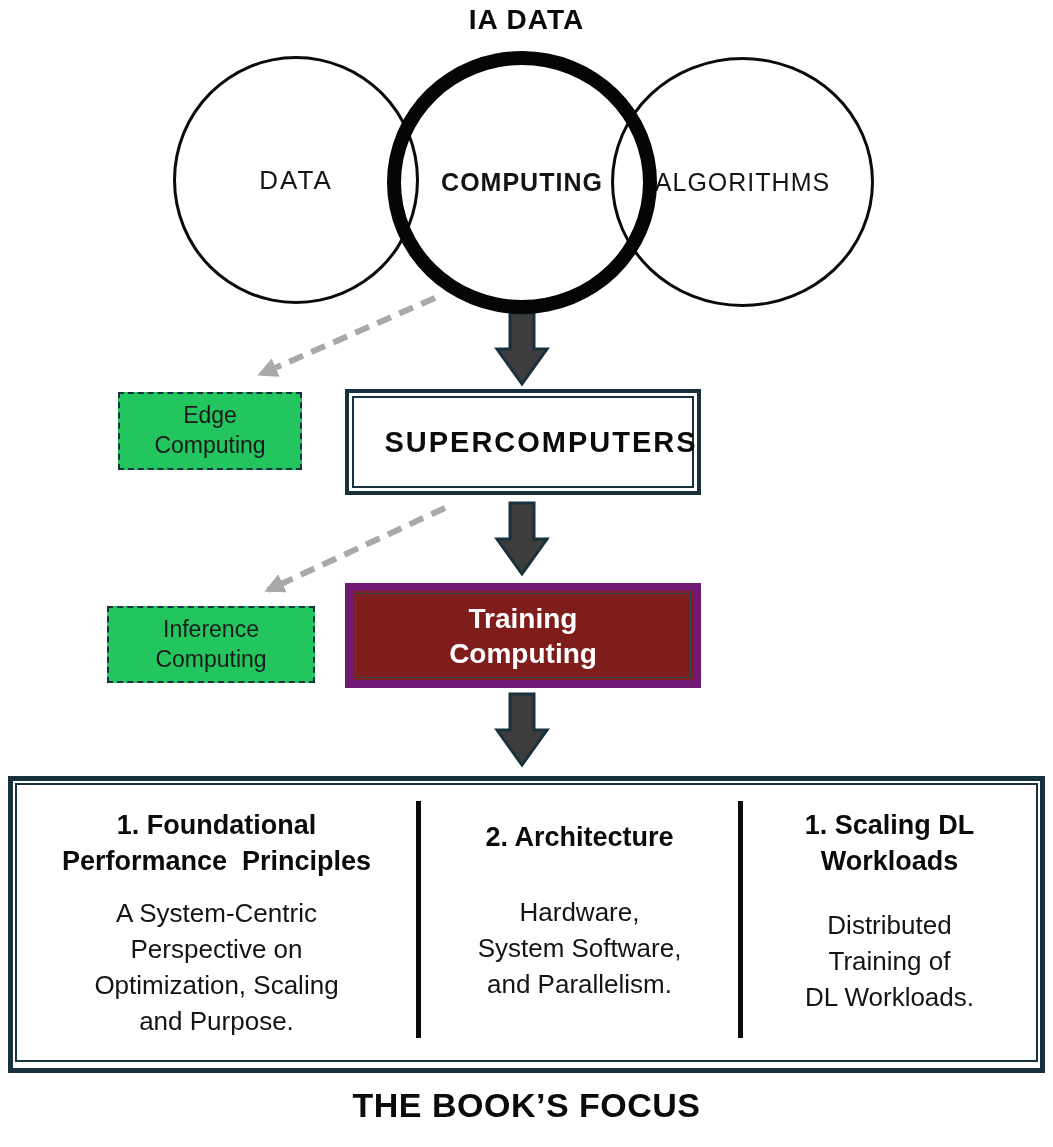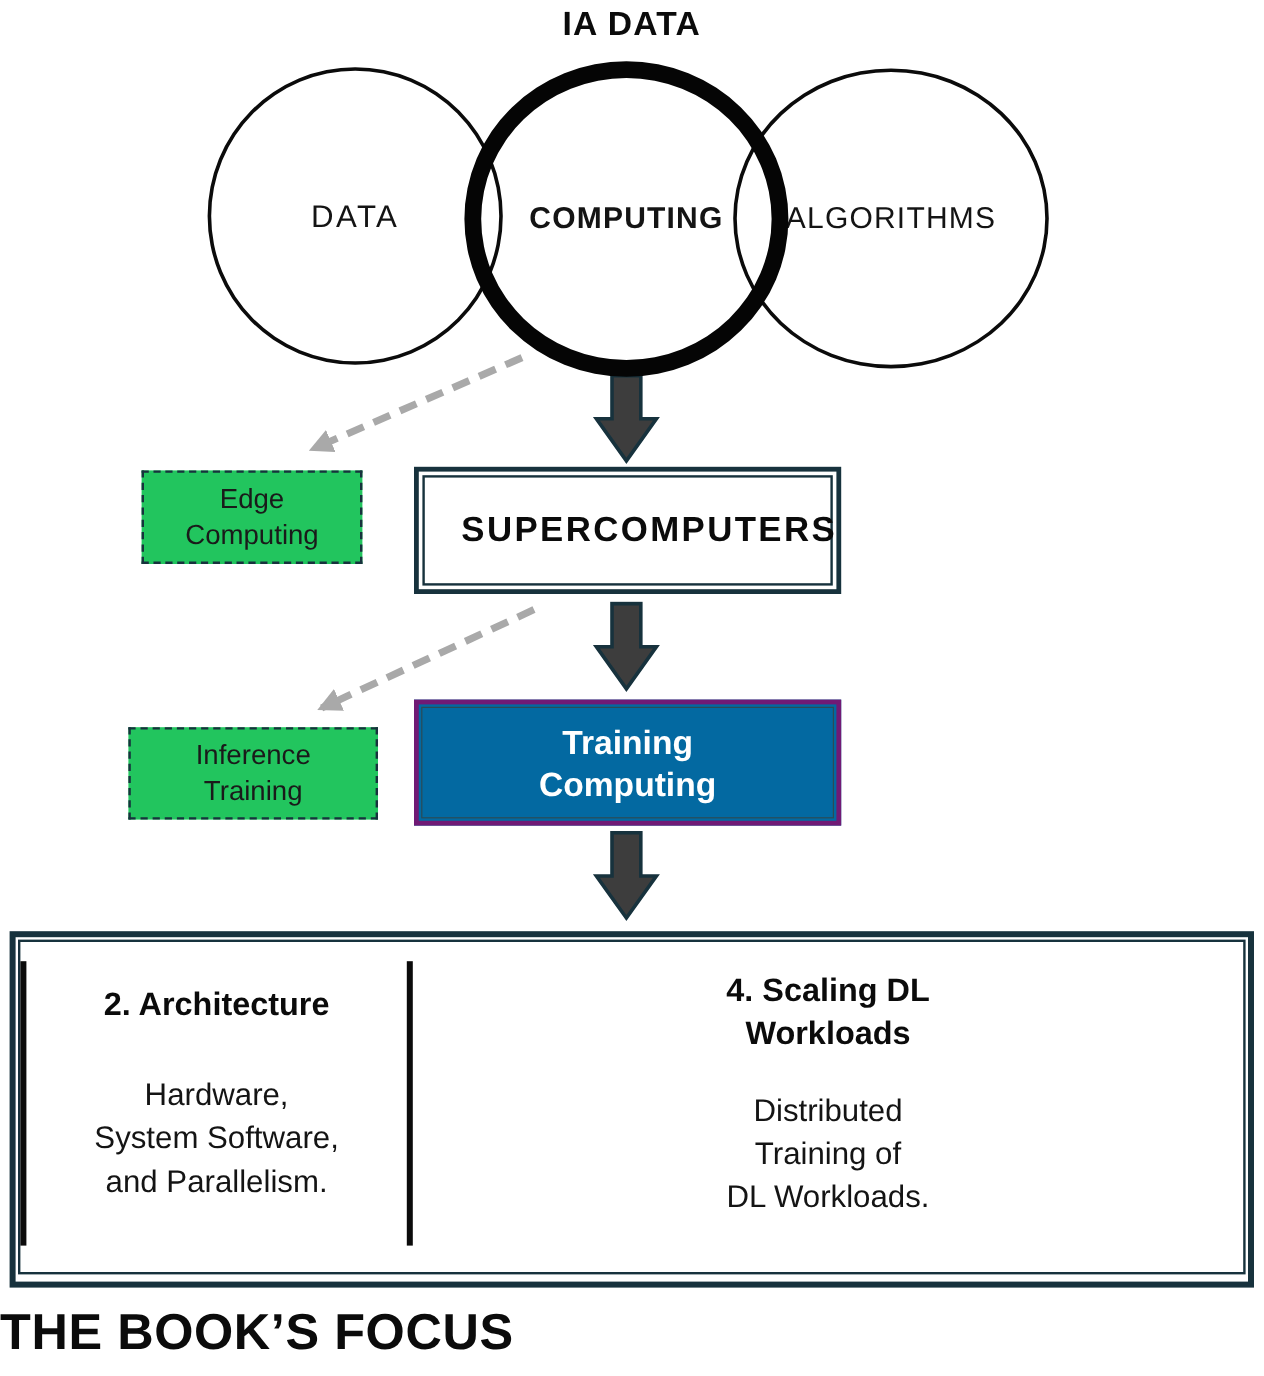--- a/index.html
+++ b/index.html
@@ -58,22 +58,22 @@
     margin: 3px; border: 2px solid #17323d;
     height: calc(100% - 10px);
     display: flex; align-items: center; justify-content: center;
     font-size: 29px; font-weight: 800; letter-spacing: 2px;
     color: #0b0b0b;
     padding-left: 36px;
   }
 
   
   .training-box {
-    border: 4px solid #701a75;
-    background: #0369a1;
+    border: 8px solid #701a75;
+    background: #7f1d1d;
     box-sizing: border-box;
     z-index: 2;
   }
   .training-box-inner {
     margin: 2px; border: 1px solid #2b4b55;
     height: calc(100% - 6px);
     display: flex; align-items: center; justify-content: center;
     font-size: 28px; font-weight: 800; line-height: 1.25;
     color: #ffffff; text-align: center; white-space: pre-line;
   }
@@ -112,21 +112,22 @@
     font-size: 26px; line-height: 1.38; color: #141414;
     white-space: pre-line;
   }
   .focus-body.b1 { margin-top: 16px; }
   .focus-body.b2 { margin-top: 40px; }
   .focus-body.b3 { margin-top: 28px; }
 
   
   .bottom-title {
     top: 1086px; left: 0; width: 1053px;
-    font-size: 42px; font-weight: 800; letter-spacing: 0.5px;
+    text-align: center;
+    font-size: 34px; font-weight: 800; letter-spacing: 0.5px;
     color: #0b0b0b;
   }
 
   svg { display: block; }
 </style>
 </head>
 <body>
 
 <div class="canvas">
 
@@ -174,49 +175,57 @@
     <defs>
       <marker id="arrowhead2" markerUnits="userSpaceOnUse" markerWidth="20" markerHeight="20" refX="8" refY="5" orient="auto" viewBox="0 0 10 10">
         <path d="M0,0 L10,5 L0,10 z" fill="#a9a9a9"></path>
       </marker>
     </defs>
     <line x1="205" y1="10" x2="28" y2="92" stroke="#a9a9a9" stroke-width="6" stroke-dasharray="15 9" marker-end="url(#arrowhead2)"></line>
   </svg>
 
   <div class="abs dashed-box" style="left:107px; top:606px; width:208px; height:77px;">
     <span>Inference
-Training</span>
+Computing</span>
   </div>
 
   <div class="abs training-box" style="left:345px; top:583px; width:356px; height:105px;">
     <div class="training-box-inner">Training
 Computing</div>
   </div>
 
   <svg class="abs" style="left:494px; top:692px;" width="56" height="76" viewBox="0 0 56 76">
     <polygon points="16,2 40,2 40,38 53,38 28,73 3,38 16,38" fill="#3d3d3d" stroke="#17323d" stroke-width="3" stroke-linejoin="miter"></polygon>
   </svg>
 
   <div class="abs focus-box" style="left:8px; top:776px; width:1037px; height:297px;">
     <div class="focus-box-inner">
 
+      <div class="focus-col c1">
+        <div class="focus-heading">1. Foundational
+Performance  Principles</div>
+        <div class="focus-body b1">A System-Centric
+Perspective on
+Optimization, Scaling
+and Purpose.</div>
+      </div>
 
       <div class="focus-divider"></div>
 
       <div class="focus-col c2">
         <div class="focus-heading h2">2. Architecture</div>
         <div class="focus-body b2">Hardware,
 System Software,
 and Parallelism.</div>
       </div>
 
       <div class="focus-divider"></div>
 
       <div class="focus-col c3">
-        <div class="focus-heading">4. Scaling DL
+        <div class="focus-heading">1. Scaling DL
 Workloads</div>
         <div class="focus-body b3">Distributed
 Training of
 DL Workloads.</div>
       </div>
 
     </div>
   </div>
 
   <div class="abs bottom-title">THE BOOK’S FOCUS</div>

